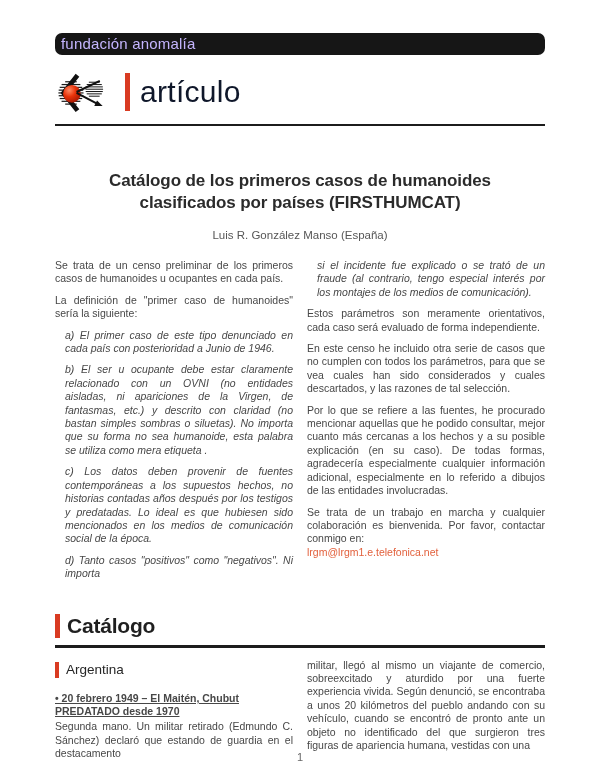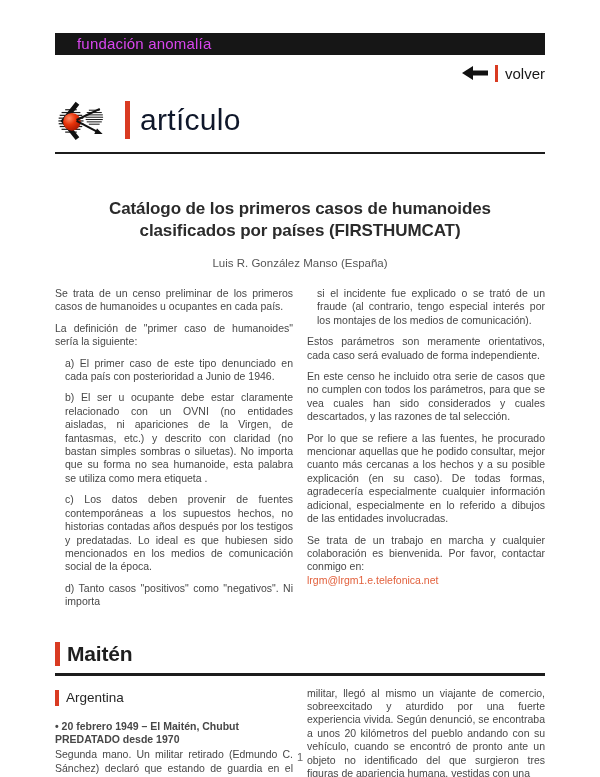--- a/index.html
+++ b/index.html
@@ -11,23 +11,24 @@
   html,body{background:#ffffff;}
   body{
     width:600px;height:777px;overflow:hidden;
     font-family:"Liberation Sans","DejaVu Sans",sans-serif;
     color:#454545;
   }
   .page{position:relative;width:600px;height:777px;padding:33px 55px 0 55px;background:#fff;}
 
   
   .topbar{
-    height:22px;background:var(--topbar_bg);color:#d946ef;
-    font-size:15px;line-height:22px;padding-left:22px;
+    height:22px;background:var(--topbar_bg);color:#c4b5fd;
+    font-size:15px;line-height:22px;padding-left:6px;
     letter-spacing:.2px;
+    border-radius:7px;
   }
 
   
   .back-row{display:flex;justify-content:flex-end;margin-top:8px;height:20px;}
   .back-link{display:flex;align-items:center;gap:7px;text-decoration:none;color:#181818;cursor:pointer;}
   .back-arrow{display:block;}
   .vbar{display:inline-block;background:var(--accent);}
   .vbar.small{width:3px;height:17px;}
   .back-label{font-size:15px;color:#181818;}
 
@@ -47,58 +48,49 @@
   }
   .author{margin-top:15px;text-align:center;font-size:11.5px;color:#565656;}
 
   
   .cols{display:flex;gap:14px;margin-top:18px;}
   .col{flex:1 1 0;min-width:0;}
   .col p{
     font-size:10.5px;line-height:13.4px;text-align:justify;
     margin-bottom:8px;color:#474747;
   }
-  .col p.indent{margin-left:10px;}
+  .col p.indent{margin-left:10px;font-style:italic;}
   .email{display:block;color:var(--link);text-decoration:none;cursor:pointer;text-align:left;}
 
   
   .section-head{display:flex;align-items:center;margin-top:24px;height:26px;}
   .redbar{display:inline-block;background:var(--accent);}
   .redbar.lg{width:5px;height:24px;margin-right:7px;}
   .redbar.sm{width:4px;height:16px;margin-right:7px;}
   .section-head h2{font-size:21px;font-weight:bold;color:#1f1f1f;letter-spacing:-.2px;}
 
   .cols.lower{margin-top:11px;}
   .country-head{display:flex;align-items:center;height:18px;margin-top:2px;}
   .country-head h3{font-size:13.5px;font-weight:normal;color:#262626;}
-  .case-head{font-weight:bold;color:#333;margin-top:13px;margin-bottom:2px !important;}
+  .case-head{font-weight:bold;color:#333;margin-top:13px;margin-bottom:2px !important;text-decoration:underline;}
 
   .pagenum{
     position:absolute;bottom:14px;left:0;width:100%;
     text-align:center;font-size:11px;color:#666;
   }
 </style>
 </head>
 <body>
 
 <div class="page">
 
   <div class="topbar">
     <span>fundación anomalía</span>
   </div>
 
-  <div class="back-row">
-    <a class="back-link">
-      <svg class="back-arrow" width="26" height="16" viewBox="0 0 26 16">
-        <path d="M26 5.5 L11 5.5 L11 1 L0 8 L11 15 L11 10.5 L26 10.5 Z" fill="#111"></path>
-      </svg>
-      <span class="vbar small"></span>
-      <span class="back-label">volver</span>
-    </a>
-  </div>
 
   <div class="masthead">
     <svg class="logo" width="54" height="42" viewBox="0 0 58 44">
       <defs>
         <radialGradient id="ballg" cx="35%" cy="30%" r="80%">
           <stop offset="0%" stop-color="#ff8a64"></stop>
           <stop offset="45%" stop-color="#e8330a"></stop>
           <stop offset="100%" stop-color="#9c1300"></stop>
         </radialGradient>
       </defs>
@@ -157,21 +149,21 @@
       <p>Por lo que se refiere a las fuentes, he procurado mencionar aquellas que he podido consultar, mejor cuanto más cercanas a los hechos y a su posible explicación (en su caso). De todas formas, agradecería especialmente cualquier información adicional, especialmente en lo referido a dibujos de las entidades involucradas.</p>
       <p>
         <span>Se trata de un trabajo en marcha y cualquier colaboración es bienvenida. Por favor, contactar conmigo en:</span>
         <a class="email">lrgm@lrgm1.e.telefonica.net</a>
       </p>
     </div>
   </div>
 
   <div class="section-head">
     <span class="redbar lg"></span>
-    <h2>Maitén</h2>
+    <h2>Catálogo</h2>
   </div>
   <div class="rule thick"></div>
 
   <div class="cols lower">
     <div class="col">
       <div class="country-head">
         <span class="redbar sm"></span>
         <h3>Argentina</h3>
       </div>
       <p class="case-head">

